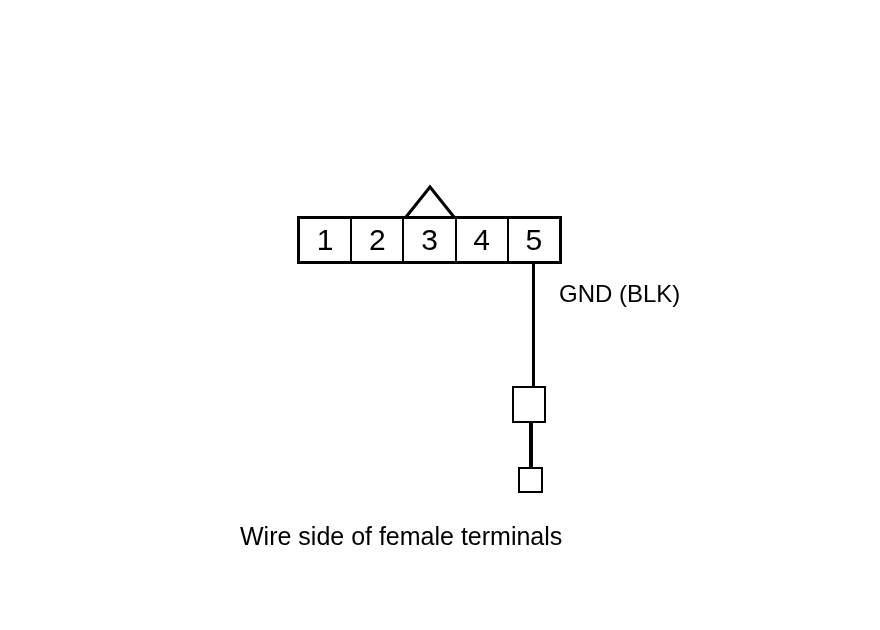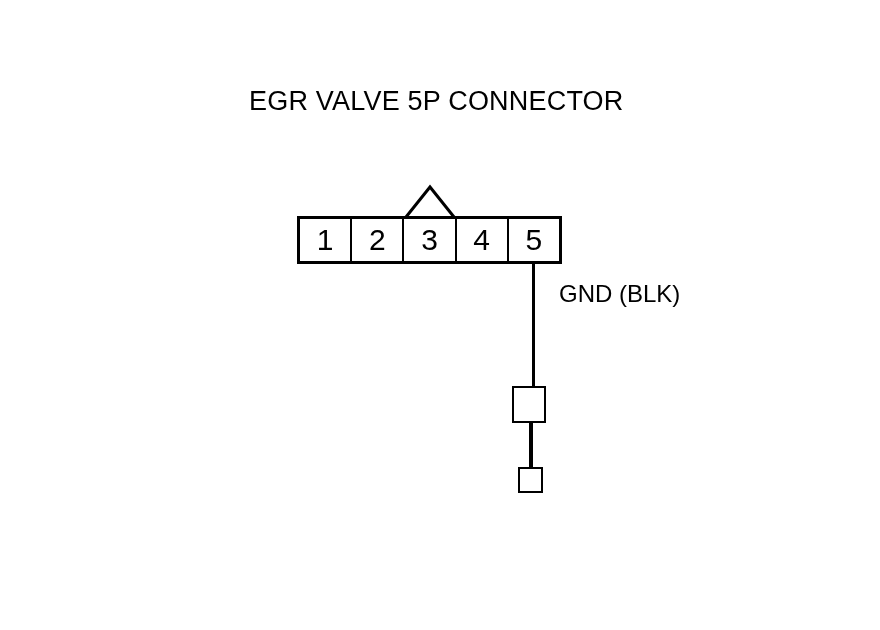--- a/index.html
+++ b/index.html
@@ -128,21 +128,20 @@
     border: 2px solid #000;
     background: #fff;
     z-index: 2;
   }
 </style>
 </head>
 <body>
 
 <div id="canvas">
 
-  <div class="title">EGR VALVE 5P CONNECTOR</div>
 
   <div class="notch">
     <svg width="52" height="36" viewBox="0 0 52 36" aria-hidden="true">
       <polyline points="2,34 26,4 50,34" fill="none" stroke="#000000" stroke-width="3" stroke-linejoin="miter" stroke-linecap="butt"></polyline>
     </svg>
   </div>
 
   <div class="connector">
     <div class="pin">
       <span>1</span>
@@ -164,14 +163,15 @@
   <div class="wire-main"></div>
 
   <div class="wire-label">GND (BLK)</div>
 
   <div class="terminal-upper"></div>
 
   <div class="wire-link"></div>
 
   <div class="terminal-lower"></div>
 
+  <div class="caption">Wire side of female terminals</div>
 
 </div>
 
 </body></html>

